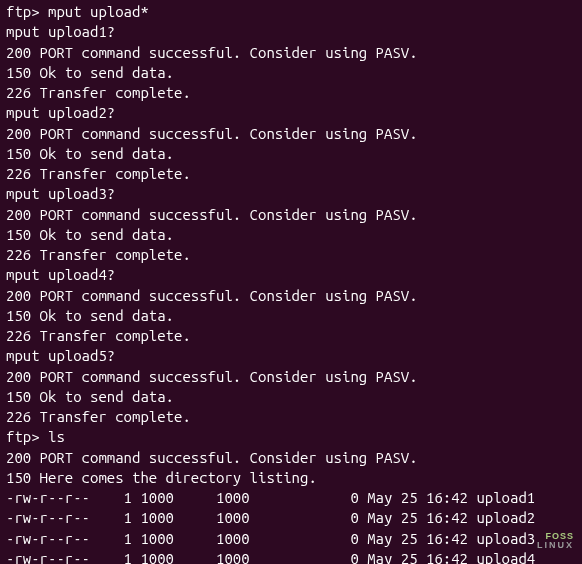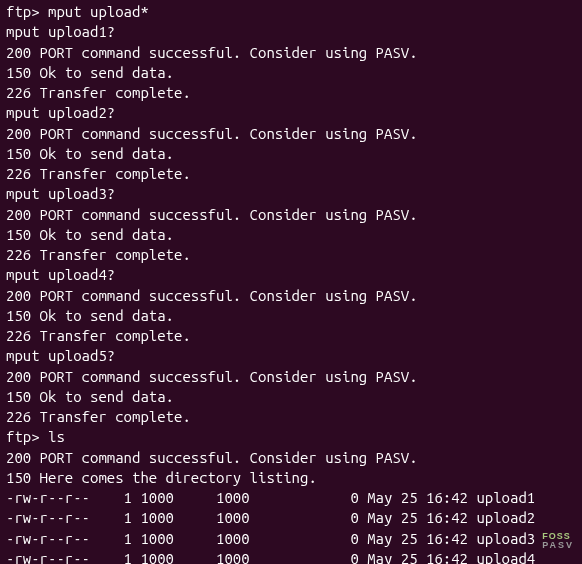--- a/index.html
+++ b/index.html
@@ -17,20 +17,21 @@
       width: 582px;
       height: 564px;
       overflow: hidden;
       position: relative;
     }
     .watermark {
       position: absolute;
       bottom: 14px;
       right: 8px;
       font-family: Arial, sans-serif;
+      text-align: right;
       line-height: 1;
     }
     .watermark .top {
       font-size: 9px;
       font-weight: bold;
       color: #a8c97f;
       letter-spacing: 1px;
     }
     .watermark .bot {
       font-size: 9px;
@@ -71,14 +72,14 @@
 150 Here comes the directory listing.
 -rw-r--r--    1 1000     1000            0 May 25 16:42 upload1
 -rw-r--r--    1 1000     1000            0 May 25 16:42 upload2
 -rw-r--r--    1 1000     1000            0 May 25 16:42 upload3
 -rw-r--r--    1 1000     1000            0 May 25 16:42 upload4
 -rw-r--r--    1 1000     1000            0 May 25 16:42 upload5
 226 Directory send OK.</div>
 
 <div class="watermark">
   <div class="top">FOSS</div>
-  <div class="bot">PASV</div>
+  <div class="bot">LINUX</div>
 </div>
 
 </body></html>

